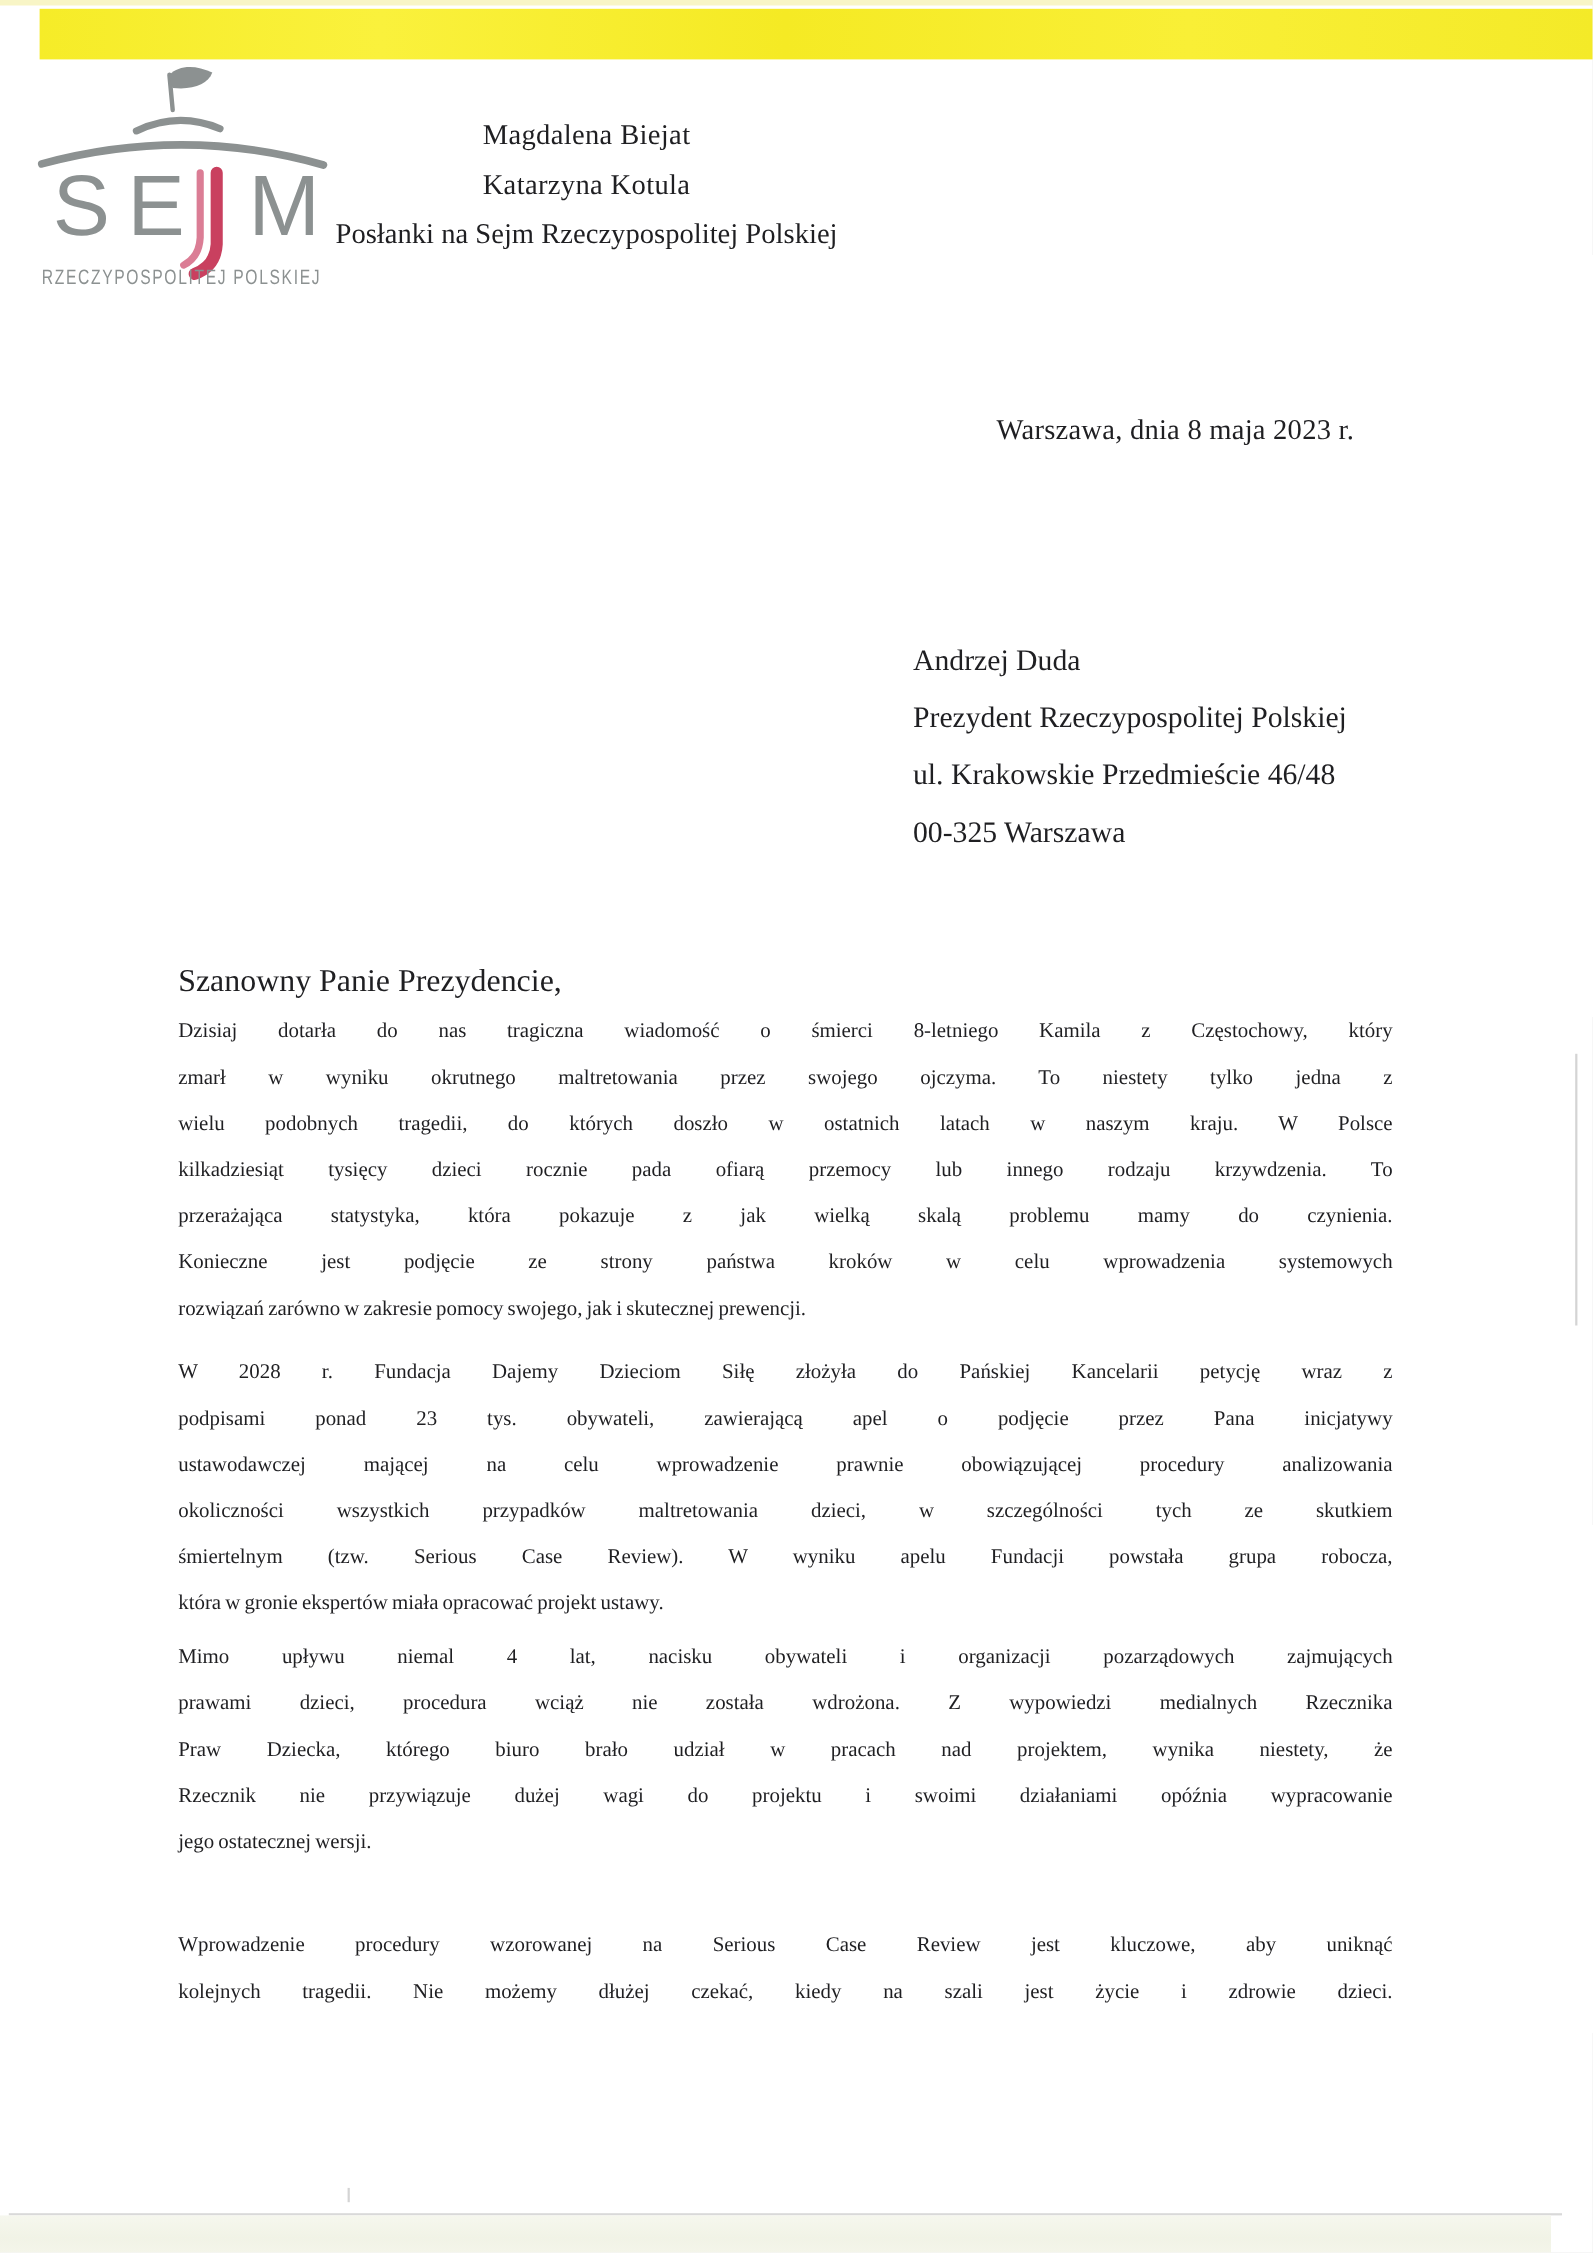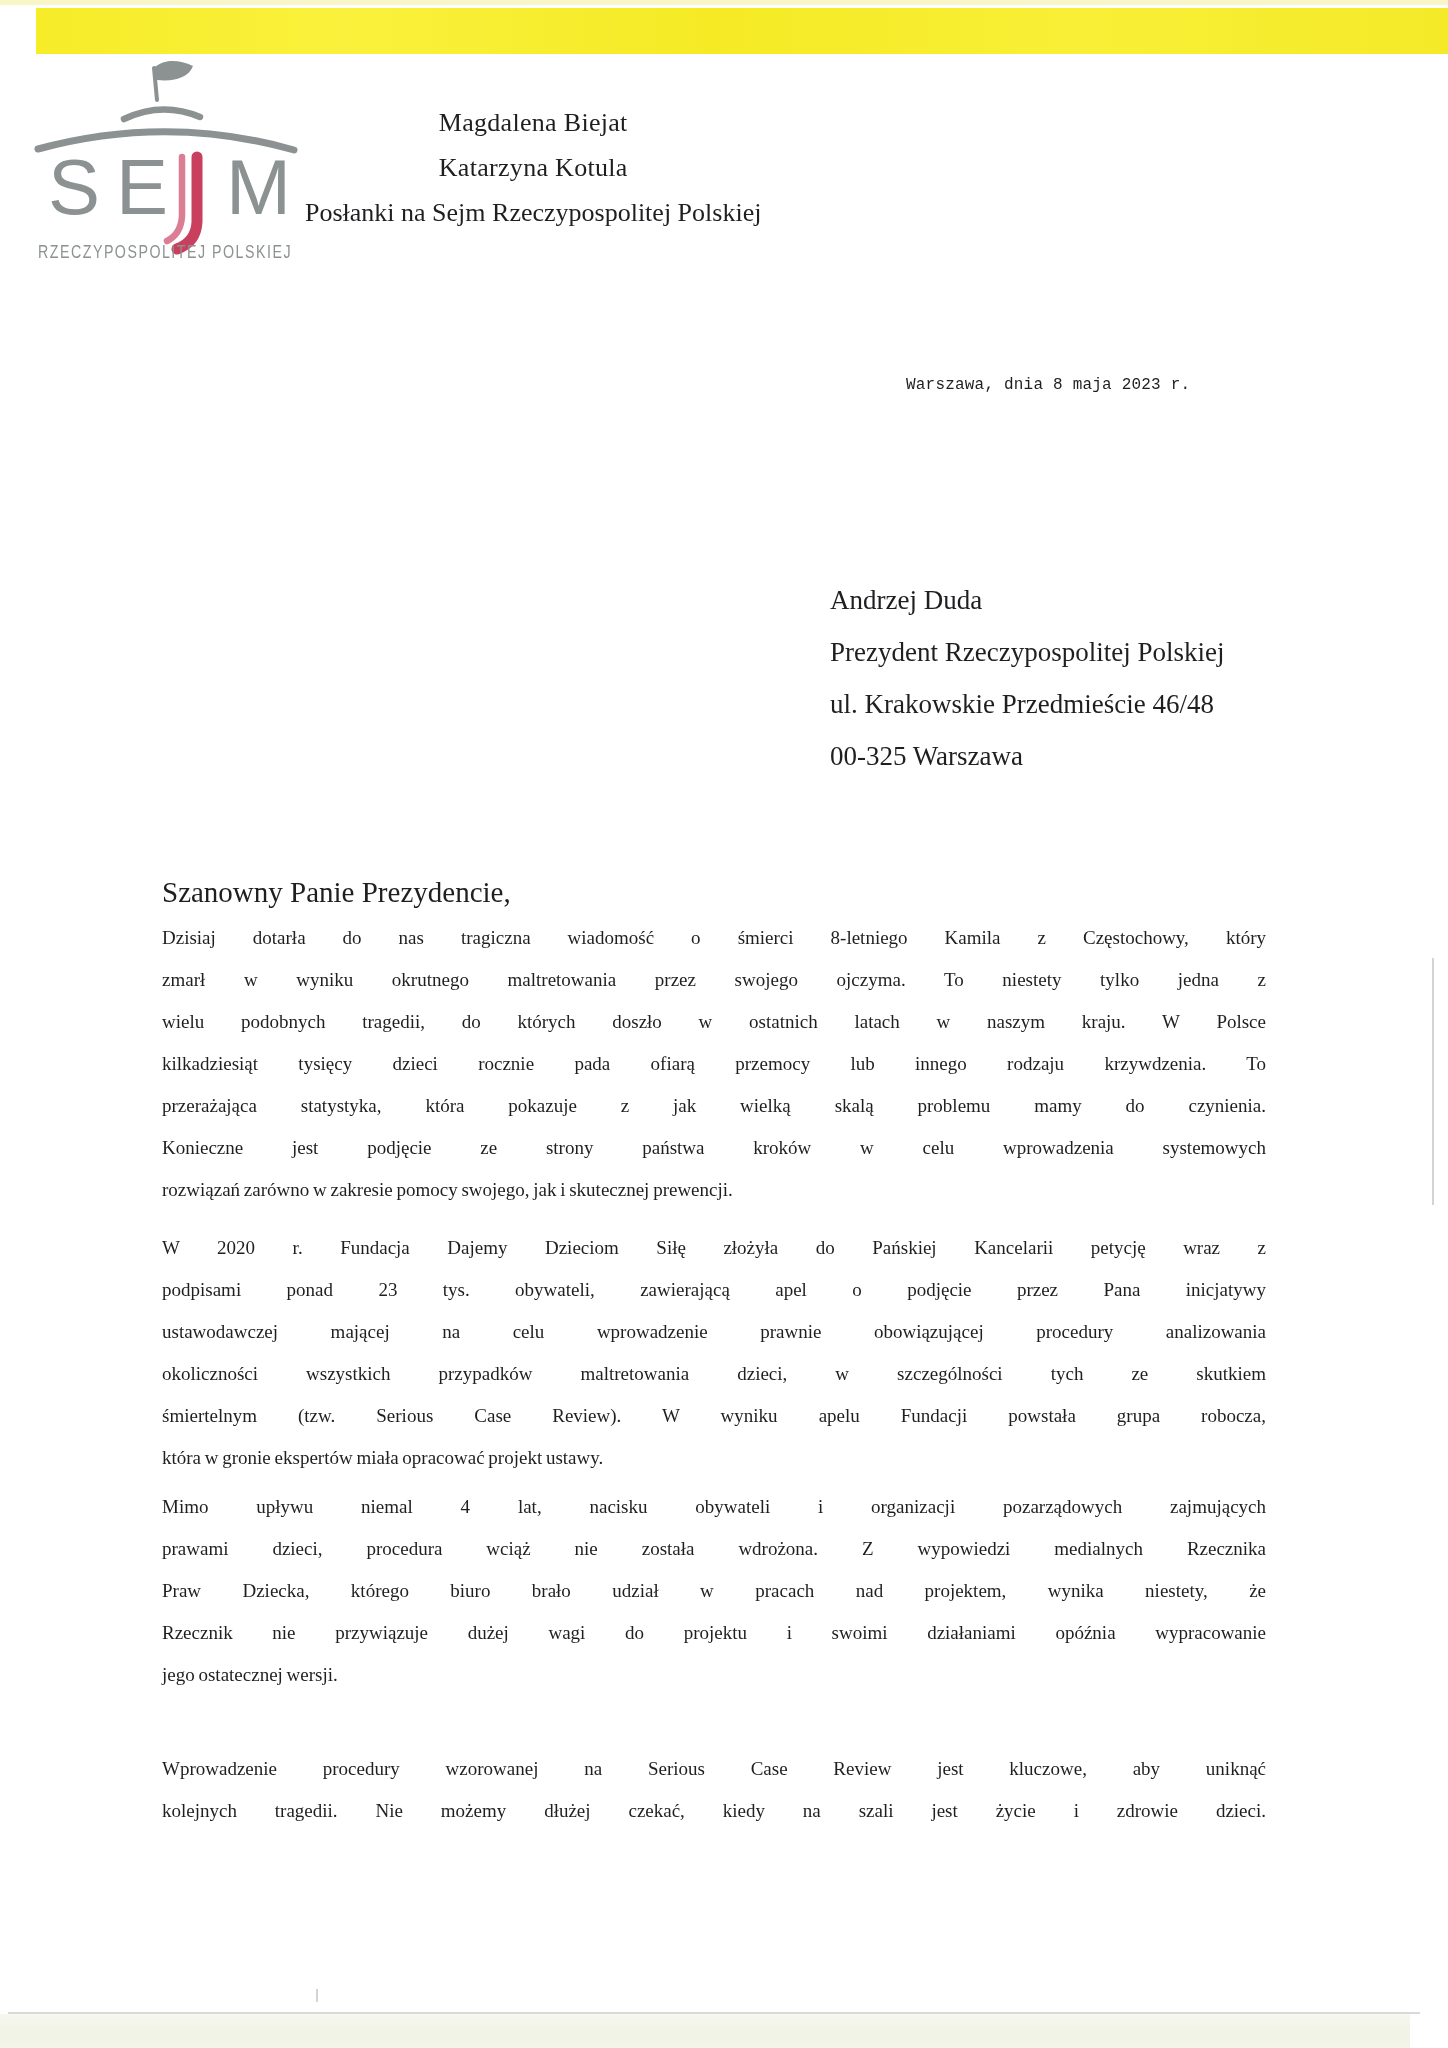--- a/index.html
+++ b/index.html
@@ -13,21 +13,21 @@
   #top-edge-line{left:0;right:0;top:0;height:5px;background:#f5efa7;opacity:.65;}
   #top-bar{
     left:36px;right:0;top:8px;height:46px;
     background:linear-gradient(90deg,#f6ec28 0%,#faf13c 22%,#f5ea24 48%,#f9ef36 74%,#f4ea28 100%);
   }
   
   #senders{left:305px;top:100px;line-height:45px;font-size:26px;}
   .sender-name{font-weight:normal;letter-spacing:.3px;text-align:center;}
   .sender-role{font-weight:normal;}
   
-  #dateline{left:906px;top:376px;font-size:16px;letter-spacing:.2px;font-family:Liberation Mono, monospace;}
+  #dateline{left:906px;top:376px;font-size:26px;letter-spacing:.2px;}
   
   #recipient{left:830px;top:574px;font-size:27px;line-height:52px;}
   
   #salutation{left:162px;top:876px;font-size:29px;}
   #body-text{left:162px;top:917px;width:1104px;font-size:19px;word-spacing:-1px;}
   .para{margin:0;}
   .para + .para{margin-top:16px;}
   #para-3{margin-top:7px;}
   #para-4{margin-top:52px;}
   .line{
@@ -93,21 +93,21 @@
     <div class="para" id="para-1">
       <div class="line">Dzisiaj dotarła do nas tragiczna wiadomość o śmierci 8-letniego Kamila z Częstochowy, który</div>
       <div class="line">zmarł w wyniku okrutnego maltretowania przez swojego ojczyma. To niestety tylko jedna z</div>
       <div class="line">wielu podobnych tragedii, do których doszło w ostatnich latach w naszym kraju. W Polsce</div>
       <div class="line">kilkadziesiąt tysięcy dzieci rocznie pada ofiarą przemocy lub innego rodzaju krzywdzenia. To</div>
       <div class="line">przerażająca statystyka, która pokazuje z jak wielką skalą problemu mamy do czynienia.</div>
       <div class="line">Konieczne jest podjęcie ze strony państwa kroków w celu wprowadzenia systemowych</div>
       <div class="line last">rozwiązań zarówno w zakresie pomocy swojego, jak i skutecznej prewencji.</div>
     </div>
     <div class="para" id="para-2">
-      <div class="line">W 2020 r. Fundacja Dajemy Dzieciom Siłę złożyła do Pańskiej Kancelarii petycję wraz z</div>
+      <div class="line">W 2028 r. Fundacja Dajemy Dzieciom Siłę złożyła do Pańskiej Kancelarii petycję wraz z</div>
       <div class="line">podpisami ponad 23 tys. obywateli, zawierającą apel o podjęcie przez Pana inicjatywy</div>
       <div class="line">ustawodawczej mającej na celu wprowadzenie prawnie obowiązującej procedury analizowania</div>
       <div class="line">okoliczności wszystkich przypadków maltretowania dzieci, w szczególności tych ze skutkiem</div>
       <div class="line">śmiertelnym (tzw. Serious Case Review). W wyniku apelu Fundacji powstała grupa robocza,</div>
       <div class="line last">która w gronie ekspertów miała opracować projekt ustawy.</div>
     </div>
     <div class="para" id="para-3">
       <div class="line">Mimo upływu niemal 4 lat, nacisku obywateli i organizacji pozarządowych zajmujących</div>
       <div class="line">prawami dzieci, procedura wciąż nie została wdrożona. Z wypowiedzi medialnych Rzecznika</div>
       <div class="line">Praw Dziecka, którego biuro brało udział w pracach nad projektem, wynika niestety, że</div>

